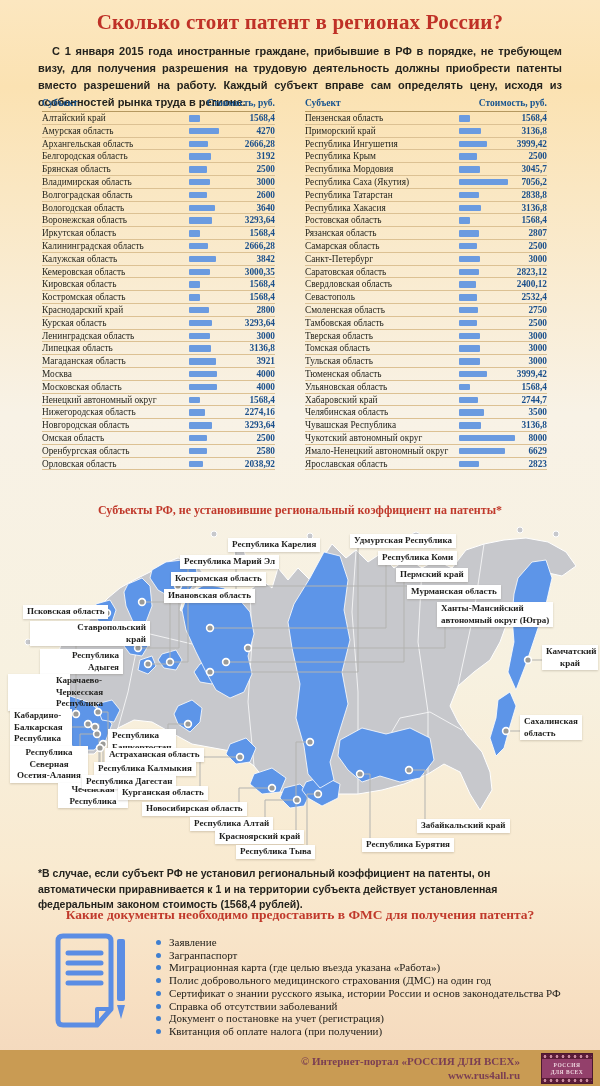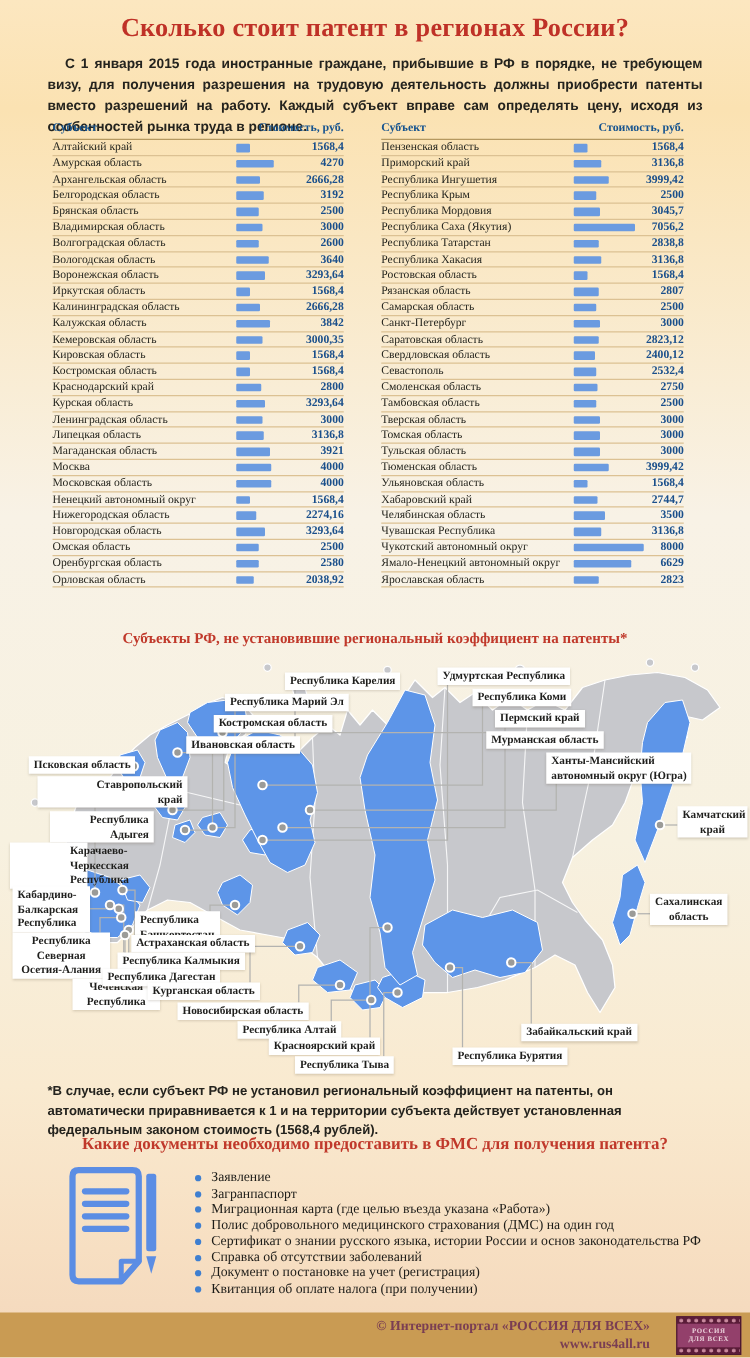--- a/index.html
+++ b/index.html
@@ -564,25 +564,25 @@
         <circle cx="409" cy="248" r="3.4" fill="#9b9b98" stroke="#ffffff" stroke-width="1.6"></circle>
         <circle cx="360" cy="252" r="3.4" fill="#9b9b98" stroke="#ffffff" stroke-width="1.6"></circle>
         <circle cx="528" cy="138" r="3.4" fill="#9b9b98" stroke="#ffffff" stroke-width="1.6"></circle>
         <circle cx="506" cy="209" r="3.4" fill="#9b9b98" stroke="#ffffff" stroke-width="1.6"></circle>
       </g>
   </svg>
   <div id="map-labels">
       <div class="map-label" style="left: 228px; top: 16px;">Республика Карелия</div>
       <div class="map-label" style="left: 180px; top: 33px;">Республика Марий Эл</div>
       <div class="map-label" style="left: 171px; top: 50px;">Костромская область</div>
-      <div class="map-label" style="left: 149px; top: 67px;">Ивановская область</div>
+      <div class="map-label" style="left: 164px; top: 67px;">Ивановская область</div>
       <div class="map-label" style="left: 350px; top: 12px;">Удмуртская Республика</div>
       <div class="map-label" style="left: 378px; top: 29px;">Республика Коми</div>
       <div class="map-label" style="left: 396px; top: 46px;">Пермский край</div>
-      <div class="map-label" style="left: 389px; top: 63px;">Мурманская область</div>
+      <div class="map-label" style="left: 407px; top: 63px;">Мурманская область</div>
       <div class="map-label" style="left: 437px; top: 80px;">Ханты-Мансийский
 автономный округ (Югра)</div>
       <div class="map-label" style="left: 23px; top: 83px;">Псковская область</div>
       <div class="map-label" style="left: 30px; top: 99px; width: 120px; text-align: right;">Ставропольский
 край</div>
       <div class="map-label" style="left: 40px; top: 127px; width: 83px; text-align: right;">Республика
 Адыгея</div>
       <div class="map-label" style="left: 8px; top: 152px; width: 62px; text-align: center; padding-left: 48px;">Карачаево-
 Черкесская
 Республика</div>
@@ -601,21 +601,21 @@
       <div class="map-label" style="left: 82px; top: 253px;">Республика Дагестан</div>
       <div class="map-label" style="left: 118px; top: 264px;">Курганская область</div>
       <div class="map-label" style="left: 142px; top: 280px;">Новосибирская область</div>
       <div class="map-label" style="left: 190px; top: 295px;">Республика Алтай</div>
       <div class="map-label" style="left: 215px; top: 308px;">Красноярский край</div>
       <div class="map-label" style="left: 236px; top: 323px;">Республика Тыва</div>
       <div class="map-label" style="left: 417px; top: 297px;">Забайкальский край</div>
       <div class="map-label" style="left: 362px; top: 316px;">Республика Бурятия</div>
       <div class="map-label" style="left: 542px; top: 123px; width: 56px; text-align: center;">Камчатский
 край</div>
-      <div class="map-label" style="left: 520px; top: 193px; width: 62px; text-align: center;">Сахалинская
+      <div class="map-label" style="left: 520px; top: 193px; width: 62px; text-align: left;">Сахалинская
 область</div>
     </div>
 </div>
 
 <p class="abs" id="footnote">*В случае, если субъект РФ не установил региональный коэффициент на патенты, он автоматически приравнивается к 1 и на территории субъекта действует установленная федеральным законом стоимость (1568,4 рублей).</p>
 
 <h2 class="abs" id="docs-title">Какие документы необходимо предоставить в ФМС для получения патента?</h2>
 
 <svg class="abs" id="doc-icon" viewBox="0 0 78 100">
   <path d="M8,8 q0,-5 5,-5 L56,3 q5,0 5,5 L61,76 47,92 13,92 q-5,0 -5,-5 Z" fill="none" stroke="#5b8de4" stroke-width="5" stroke-linejoin="round"></path>

